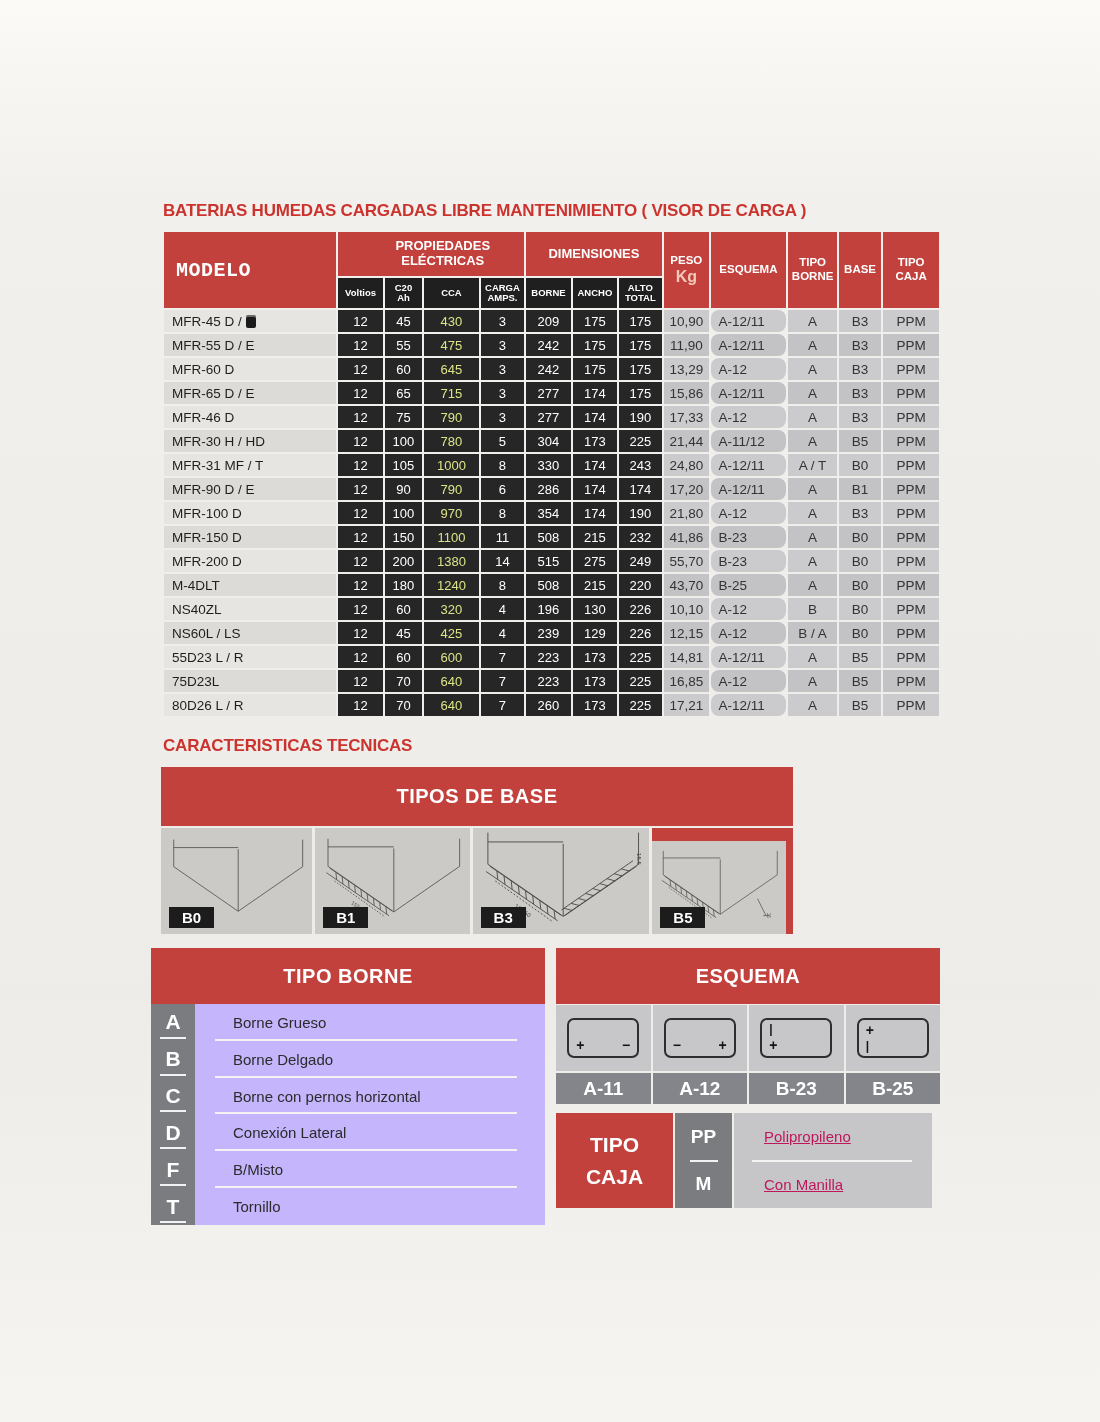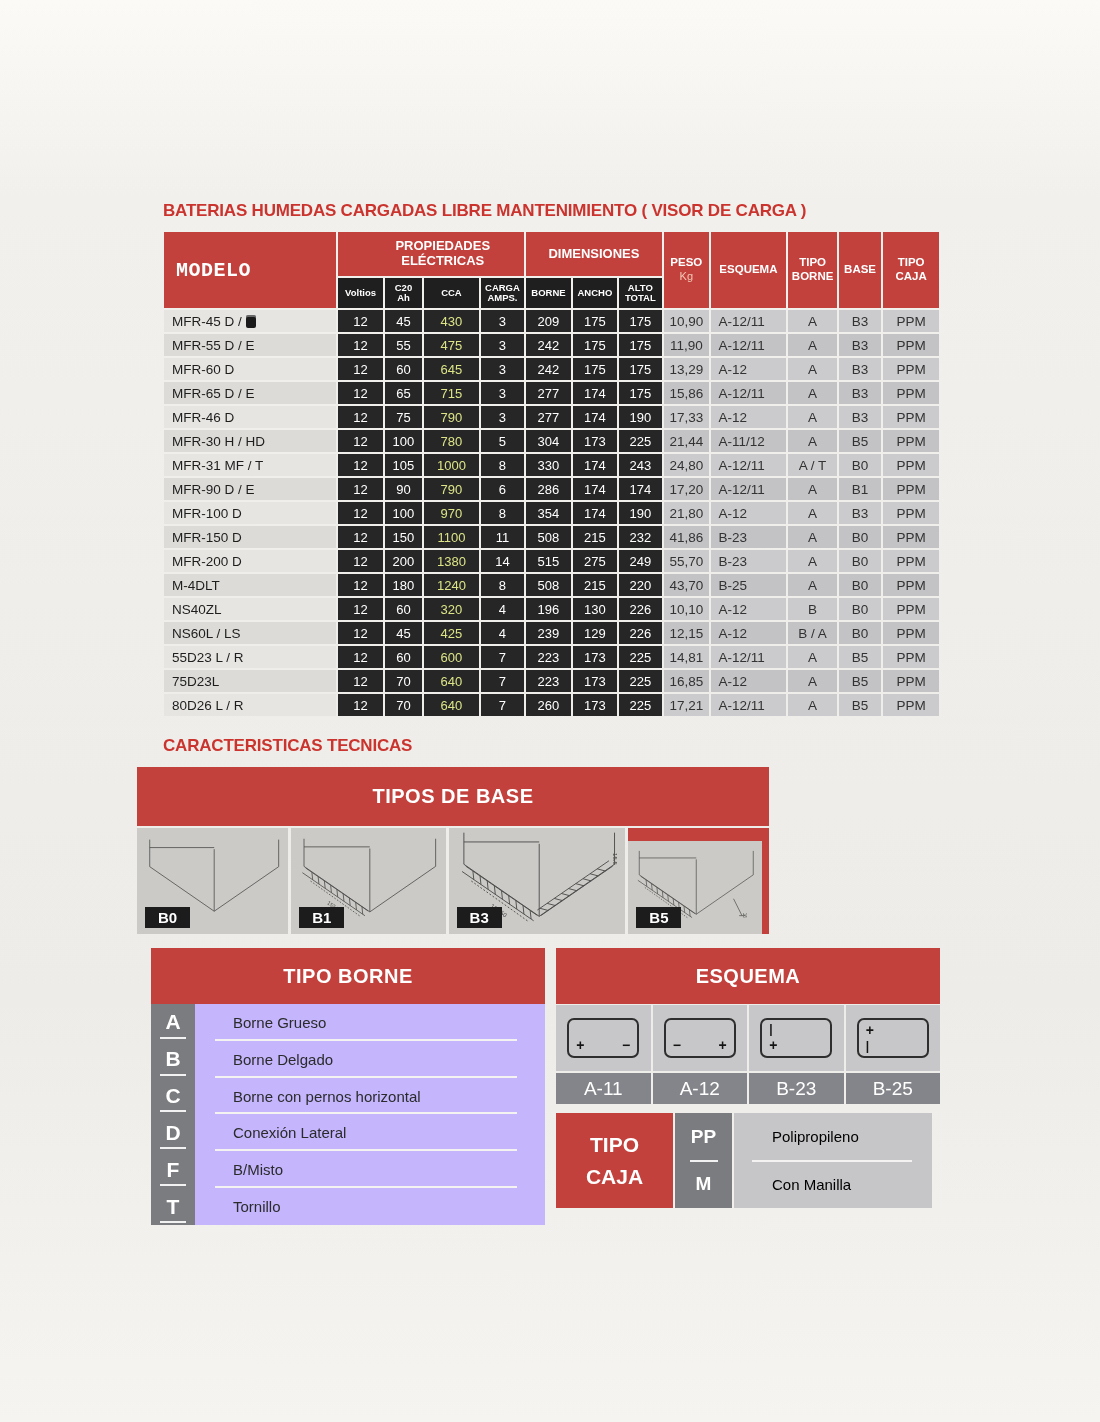--- a/index.html
+++ b/index.html
@@ -14,29 +14,29 @@
   
   .red-heading { color:#CB342E; font-weight:bold; font-size:17px; letter-spacing:-0.2px; }
 
   
   table.spec { border-collapse:separate; border-spacing:2px; table-layout:fixed; width:779px; }
   table.spec td, table.spec th { overflow:hidden; vertical-align:middle; }
   th.redcell { background:#C2413D; color:#FFF; font-weight:bold; text-align:center; }
   th.modelo-h { font-size:20px; text-align:left; padding-left:12px; letter-spacing:0.5px;font-family:Liberation Mono, monospace; }
   th.grp { font-size:13px; line-height:1.15; }
   th.side { font-size:11.5px; line-height:1.2; }
-  th.side .sub { font-size:11px; font-weight:normal; color:#F4C9B8; }
+  th.side .sub { font-size:16px; font-weight:bold; color:#F4C9B8; }
   th.darkcell { background:#1F1F1F; color:#FFF; font-weight:bold; font-size:9.5px; line-height:1.1; height:30px; white-space:pre-line; text-align:center; }
   td.model-cell { background:#E7E5E1; font-size:13.5px; padding-left:8px; color:#1e1e1e; height:22px; white-space:nowrap; }
   tr:nth-child(even) td.model-cell { background:#DDDBD7; }
   td.dark-cell { background:#262626; color:#FFF; font-size:13px; text-align:center; }
   td.cca-cell { color:#DCE487; }
   td.gray-cell { background:#CBCBCD; color:#333; font-size:13.5px; text-align:center; }
   tr:nth-child(even) td.gray-cell { background:#C3C3C6; }
-  td.esq-cell { text-align:left; padding-left:8px; }
+  td.esq-cell { text-align:left; padding-left:8px;border-radius:8px; }
   .battery-glyph { display:inline-block; width:10px; height:13px; background:#1a1a1a; border-radius:2px;
      margin-left:4px; vertical-align:-2px; box-shadow:inset 0 2px 0 rgba(255,255,255,.35); }
 
   
   .base-banner { background:#C2413D; color:#FFF; font-weight:bold; font-size:20px; text-align:center;
      height:59px; line-height:59px; letter-spacing:0.5px; }
   .base-panels { display:flex; gap:3px; margin-top:2px; height:106px; }
   .base-panel-wrap { position:relative; background:#CBCAC6; }
   .base-panel-wrap.red-back { background:#C2413D; padding:13px 7px 0 0; }
   .base-panel-inner { background:#CBCAC6; width:100%; height:100%; position:relative; }
@@ -61,34 +61,34 @@
 
   
   .esq-cells { display:flex; gap:2px; height:66px; margin-top:1px; }
   .esq-cell-box { flex:1; background:#C7C7C9; display:flex; align-items:center; justify-content:center; }
   .esq-batt { width:72px; height:40px; border:2px solid #2e2e2e; border-radius:7px; position:relative; }
   .esq-term { position:absolute; font-weight:bold; font-size:14px; color:#141414; line-height:1; }
   .esq-term.tl { top:3px; left:7px; }
   .esq-term.bl { bottom:4px; left:7px; } .esq-term.br { bottom:4px; right:7px; }
   .esq-term.bar { font-size:12px; font-weight:bold; }
   .esq-labels { display:flex; gap:2px; height:31px; margin-top:2px; }
-  .esq-label { flex:1; background:#84858A; color:#FFF; font-weight:normal; font-size:19px;
+  .esq-label { flex:1; background:#84858A; color:#FFF; font-weight:bold; font-size:19px;
      display:flex; align-items:center; justify-content:center;text-align:right; }
 
   
   .caja-wrap { display:flex; height:95px; }
   .caja-title { width:117px; background:#C2413D; color:#FFF; font-weight:bold; font-size:21px;
      display:flex; flex-direction:column; align-items:center; justify-content:center; line-height:1.5; }
   .caja-codes { width:57px; background:#7B7C7F; display:flex; flex-direction:column; margin-left:2px; }
   .caja-code { flex:1; color:#FFF; font-weight:bold; font-size:19px; display:flex; align-items:center;
      justify-content:center; position:relative; }
   .caja-code .rule { position:absolute; bottom:-1px; left:50%; transform:translateX(-50%); width:28px; height:2px; background:#F2F2F2; }
   .caja-code:last-child .rule { display:none; }
   .caja-descs { flex:1; background:#C6C6C8; display:flex; flex-direction:column; margin-left:2px; }
-  .caja-desc { flex:1; display:flex; align-items:center; padding-left:38px; font-size:15px; color:#000000; position:relative; }
+  .caja-desc { flex:1; display:flex; align-items:center; padding-left:30px; font-size:15px; color:#be185d; position:relative;text-decoration:underline; }
   .caja-desc .rule { position:absolute; bottom:-1px; left:18px; right:20px; height:2px; background:#F4F3F1; }
   .caja-desc:last-child .rule { display:none; }
 </style>
 </head>
 <body>
 
 <div class="abs red-heading" style="left:163px; top:201px;">BATERIAS HUMEDAS CARGADAS LIBRE MANTENIMIENTO ( VISOR DE CARGA )</div>
 
 <div class="abs" style="left:162px; top:230px;">
   <table class="spec">
@@ -392,21 +392,21 @@
           <td class="gray-cell">A</td>
           <td class="gray-cell">B5</td>
           <td class="gray-cell">PPM</td>
         </tr>
       </tbody>
   </table>
 </div>
 
 <div class="abs red-heading" style="left:163px; top:736px;">CARACTERISTICAS TECNICAS</div>
 
-<div class="abs" style="left:137px; top:767px; width:632px;">
+<div class="abs" style="left:161px; top:767px; width:632px;">
   <div class="base-banner">TIPOS DE BASE</div>
   <div class="base-panels" id="basePanels">
       <div class="base-panel-wrap" style="width: 190px;">
         <div class="base-panel-inner">
           <svg viewBox="0 0 190 104" class="base-svg" fill="none" stroke="#4c4c4c" stroke-width="1">
             <path d="M16,0 V34 M178,0 V34 M16,34 L97,90 L178,34 M97,12 V90 M16,10 H97"></path>
           </svg>
           <div class="base-label">B0</div>
         </div>
       </div>

